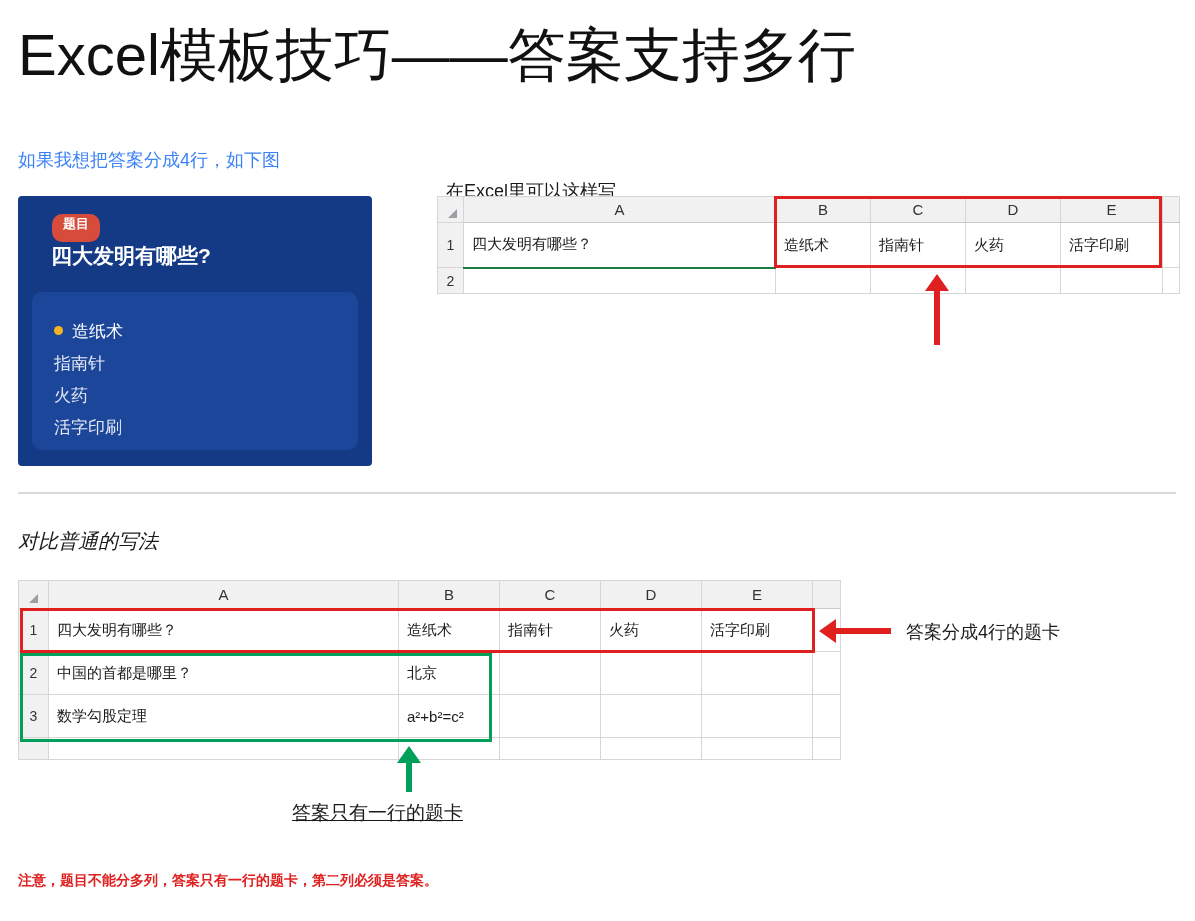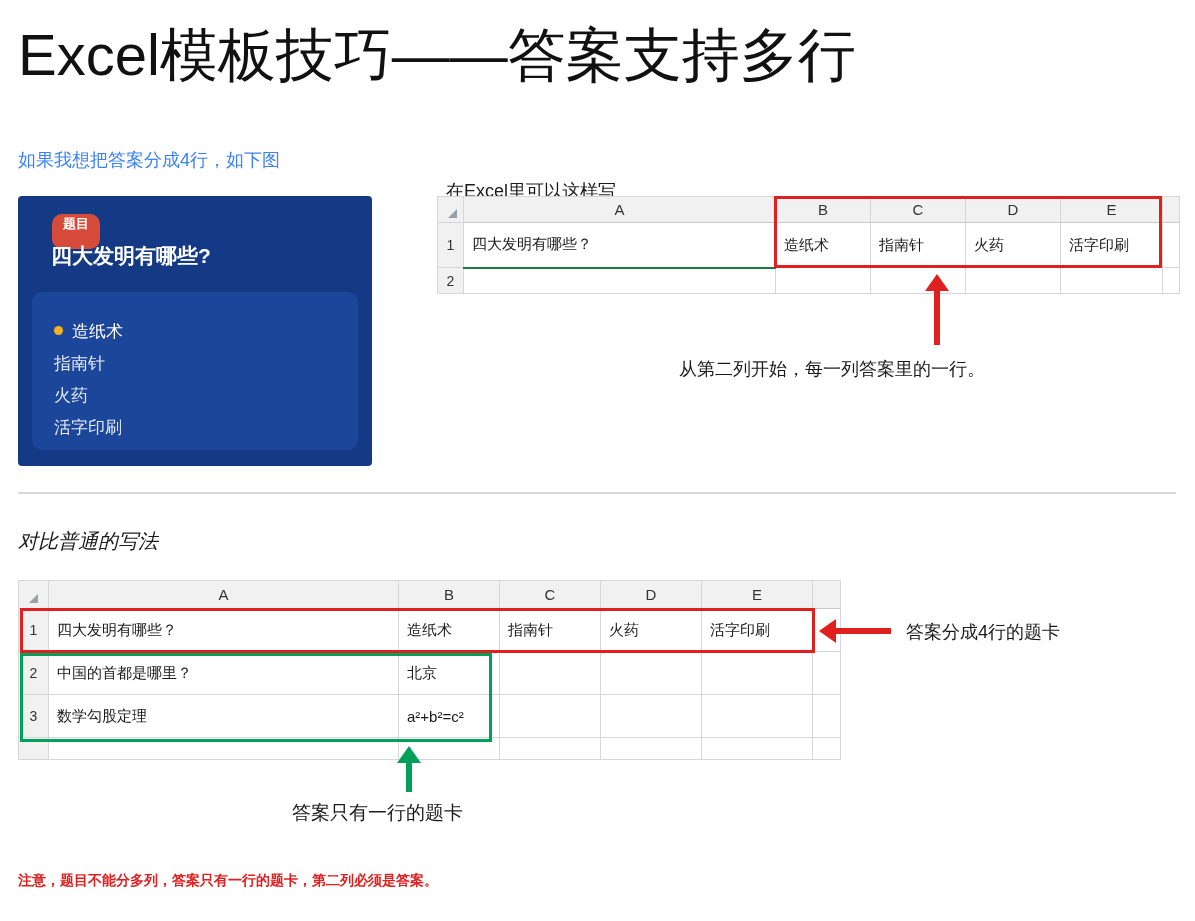--- a/index.html
+++ b/index.html
@@ -59,21 +59,21 @@
   }
   .card-badge {
     position: absolute;
     left: 34px;
     top: 18px;
     background: #d64b3a;
     color: #ffffff;
     font-size: 13px;
     font-weight: bold;
     border-radius: 10px;
-    padding: 2px 11px 16px 11px;
+    padding: 2px 11px 9px 11px;
     line-height: 1.3;
   }
   .card-question {
     position: absolute;
     left: 33px;
     top: 46px;
     font-size: 21px;
     color: #ffffff;
     font-weight: 700;
   }
@@ -299,20 +299,21 @@
     border-right: 12px solid transparent;
     border-bottom: 17px solid #00a05a;
   }
   .note-green-2 {
     position: absolute;
     left: 292px;
     top: 800px;
     font-size: 19px;
     color: #1a1a1a;
     white-space: nowrap;
+    text-decoration: underline;
   }
 
   .footnote {
     position: absolute;
     left: 18px;
     top: 872px;
     font-size: 14px;
     font-weight: bold;
     color: #e01f1f;
     white-space: nowrap;
@@ -368,21 +369,20 @@
     <td class="cell c-e"></td>
     <td class="cell c-f"></td>
   </tr>
 </tbody>
   </table>
 
 <div class="hl-red-1"></div>
 <div class="arrow-up-red"></div>
 
 <div class="note-1">
-  <div>从第二列开始，每一列答案里的一行。</div>
 </div>
 
 <div class="divider"></div>
 
 <div class="lbl-compare">对比普通的写法</div>
 
 <table class="sheet" id="sheet2">
   <tbody>
       <tr>
     <td class="corner">

